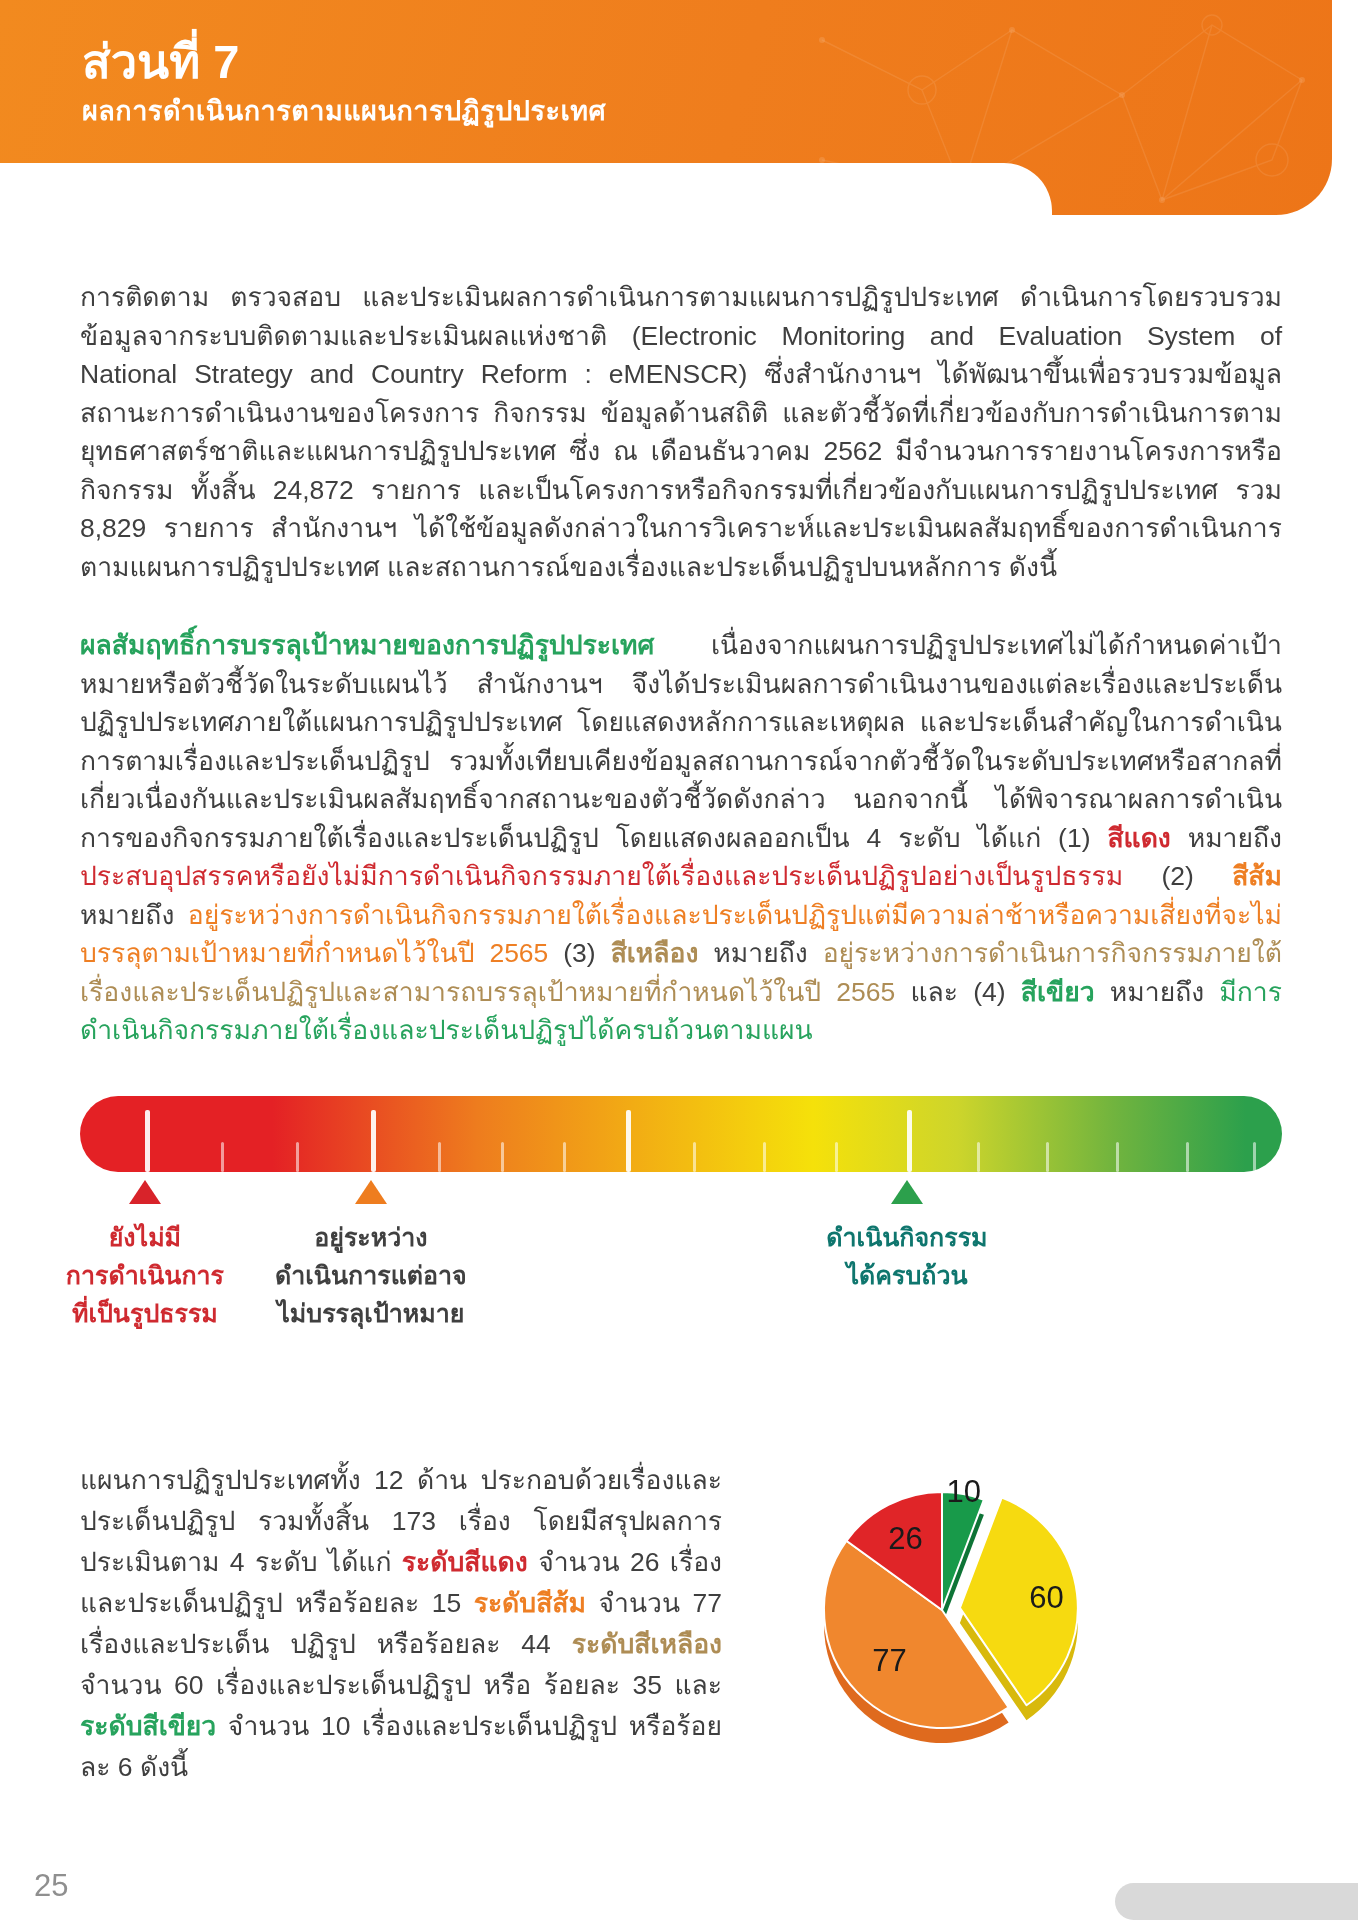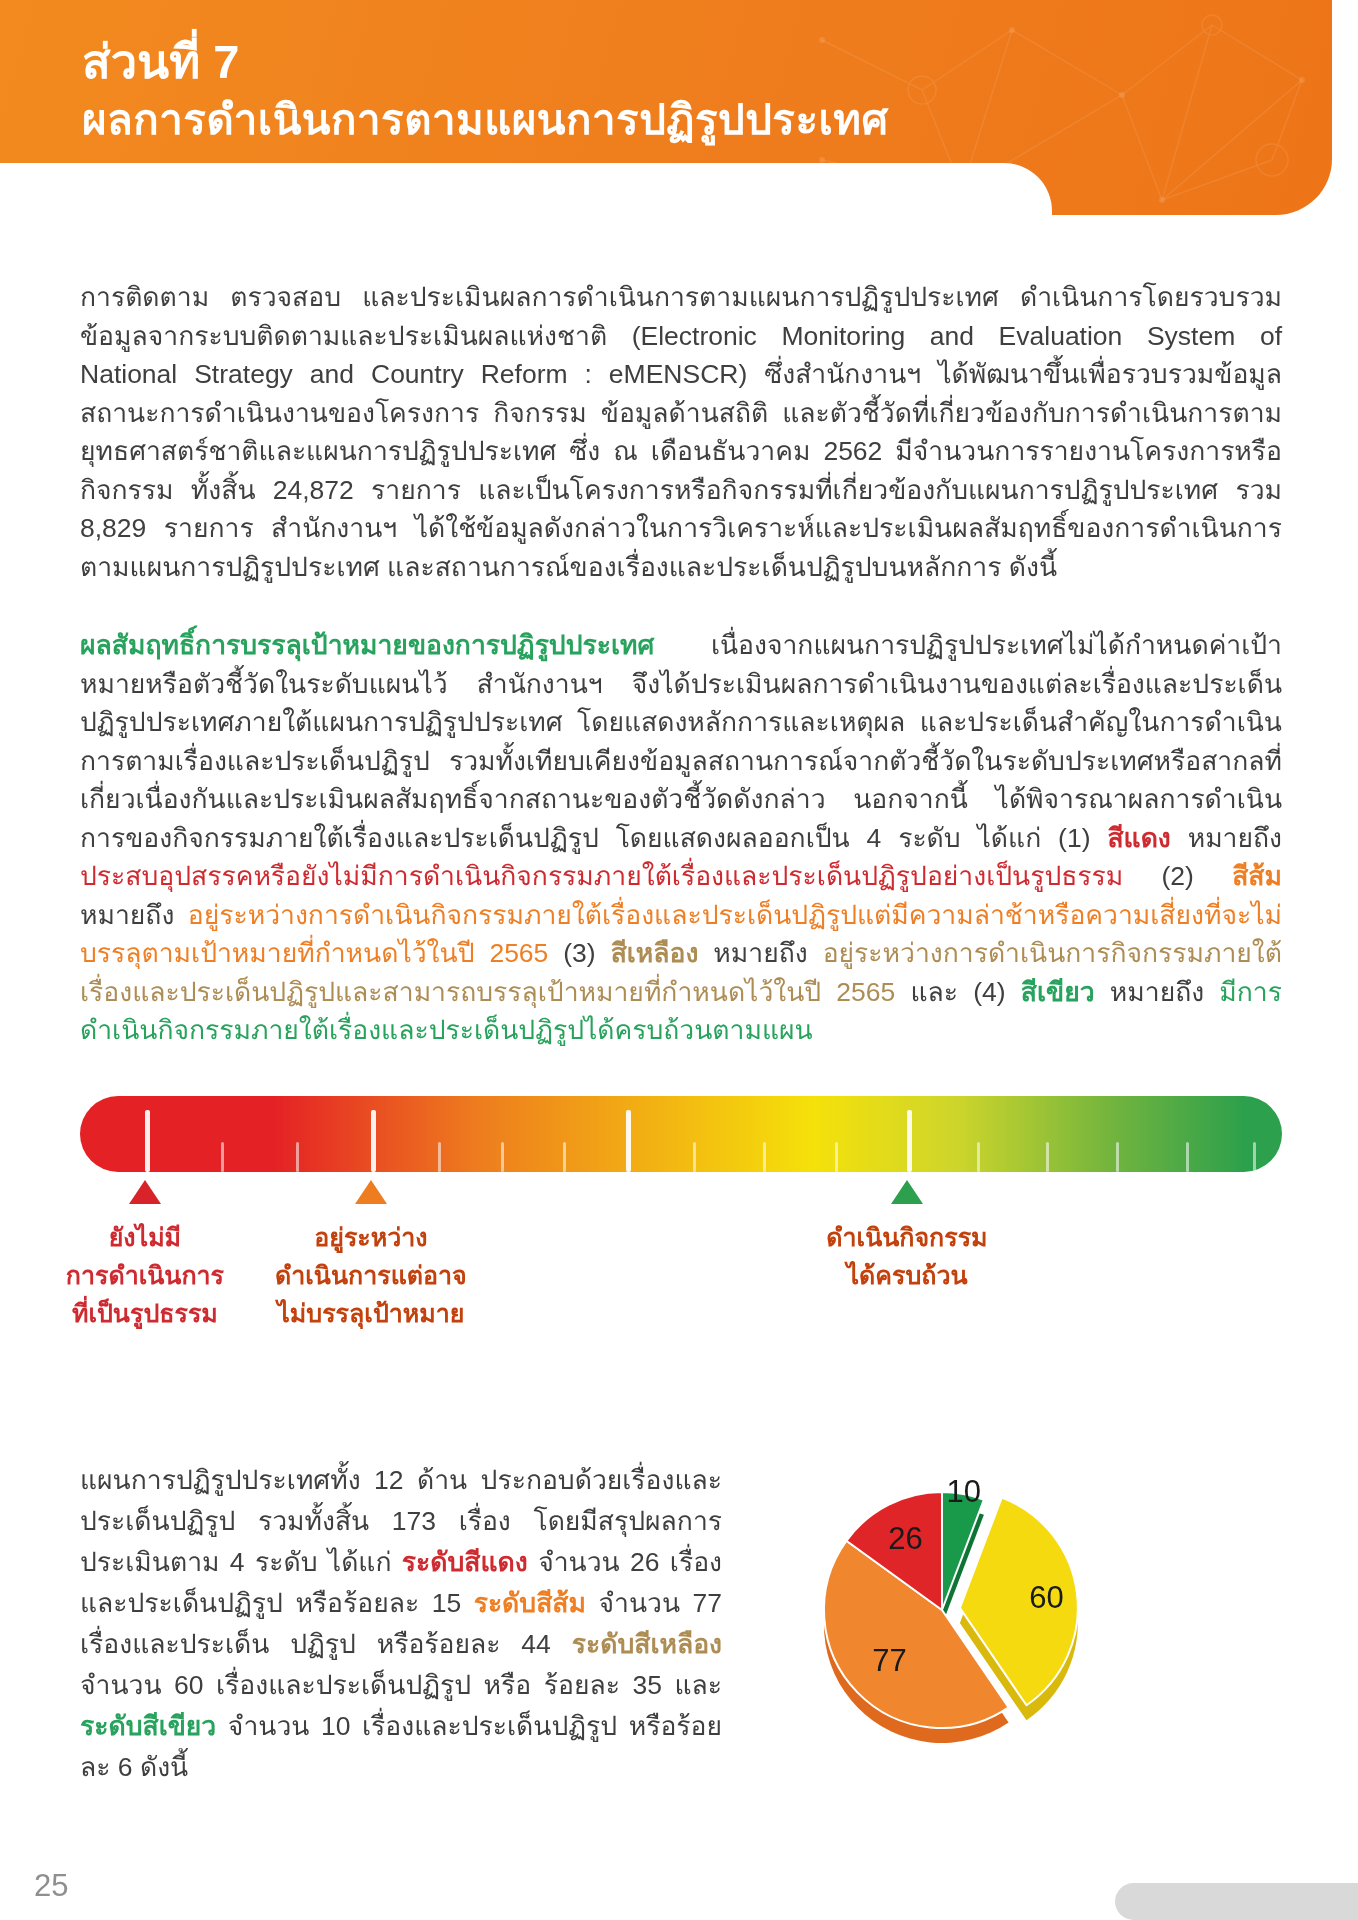--- a/index.html
+++ b/index.html
@@ -17,21 +17,21 @@
     position:absolute;top:163px;left:0;width:1052px;height:55px;
     background:#ffffff;border-top-right-radius:48px;
   }
   .banner-pattern{position:absolute;top:0;right:10px;opacity:.55;}
   .banner-title-1{
     position:absolute;left:82px;top:36px;color:#ffffff;
     font-size:47px;font-weight:700;line-height:1.1;
   }
   .banner-title-2{
     position:absolute;left:82px;top:96px;color:#ffffff;
-    font-size:42px;font-weight:600;line-height:1.15;letter-spacing:.5px;
+    font-size:27px;font-weight:600;line-height:1.15;letter-spacing:.5px;
   }
   
   .content{padding:278px 76px 0 80px;}
   .para{
     font-size:26.5px;line-height:38.5px;text-align:justify;
   }
   .para + .para{margin-top:40px;}
   
   .scale-wrap{margin-top:46px;position:relative;}
   .scale-bar{
@@ -117,27 +117,27 @@
 
     <div class="marker-row">
       <div class="marker" style="left:5.4%">
         <div class="tri" style="border-bottom-color: rgb(216, 35, 42);"></div>
         <div class="mlabel" style="color: rgb(207, 42, 48);">ยังไม่มี
 การดำเนินการ
 ที่เป็นรูปธรรม</div>
       </div>
       <div class="marker" style="left:24.2%">
         <div class="tri" style="border-bottom-color: rgb(238, 125, 31);"></div>
-        <div class="mlabel" style="color: #c2410c;">อยู่ระหว่าง
+        <div class="mlabel" style="color: #404040;">อยู่ระหว่าง
 ดำเนินการแต่อาจ
 ไม่บรรลุเป้าหมาย</div>
       </div>
       <div class="marker" style="left:68.8%">
         <div class="tri" style="border-bottom-color: rgb(44, 160, 76);"></div>
-        <div class="mlabel" style="color: #c2410c;">ดำเนินกิจกรรม
+        <div class="mlabel" style="color: #0f766e;">ดำเนินกิจกรรม
 ได้ครบถ้วน</div>
       </div>
     </div>
   </div>
 
   <div class="bottom-row">
     <div class="bottom-text"><span style="color: rgb(63, 63, 63);">แผนการปฏิรูปประเทศทั้ง 12 ด้าน  ประกอบด้วยเรื่องและประเด็นปฏิรูป รวมทั้งสิ้น 173 เรื่อง โดยมีสรุปผลการประเมินตาม 4 ระดับ ได้แก่ </span><span style="color: rgb(207, 42, 48); font-weight: 700;">ระดับสีแดง</span><span style="color: rgb(63, 63, 63);"> จำนวน 26 เรื่องและประเด็นปฏิรูป หรือร้อยละ 15 </span><span style="color: rgb(238, 127, 36); font-weight: 700;">ระดับสีส้ม</span><span style="color: rgb(63, 63, 63);"> จำนวน 77 เรื่องและประเด็น ปฏิรูป หรือร้อยละ 44 </span><span style="color: rgb(174, 141, 85); font-weight: 700;">ระดับสีเหลือง</span><span style="color: rgb(63, 63, 63);"> จำนวน 60 เรื่องและประเด็นปฏิรูป หรือ ร้อยละ 35 และ</span><span style="color: rgb(39, 163, 93); font-weight: 700;">ระดับสีเขียว</span><span style="color: rgb(63, 63, 63);"> จำนวน 10 เรื่องและประเด็นปฏิรูป หรือร้อยละ 6 ดังนี้</span></div>
     <div class="pie-box">
       <svg width="460" height="320" viewBox="0 0 460 320">
         <g id="pie-g">

